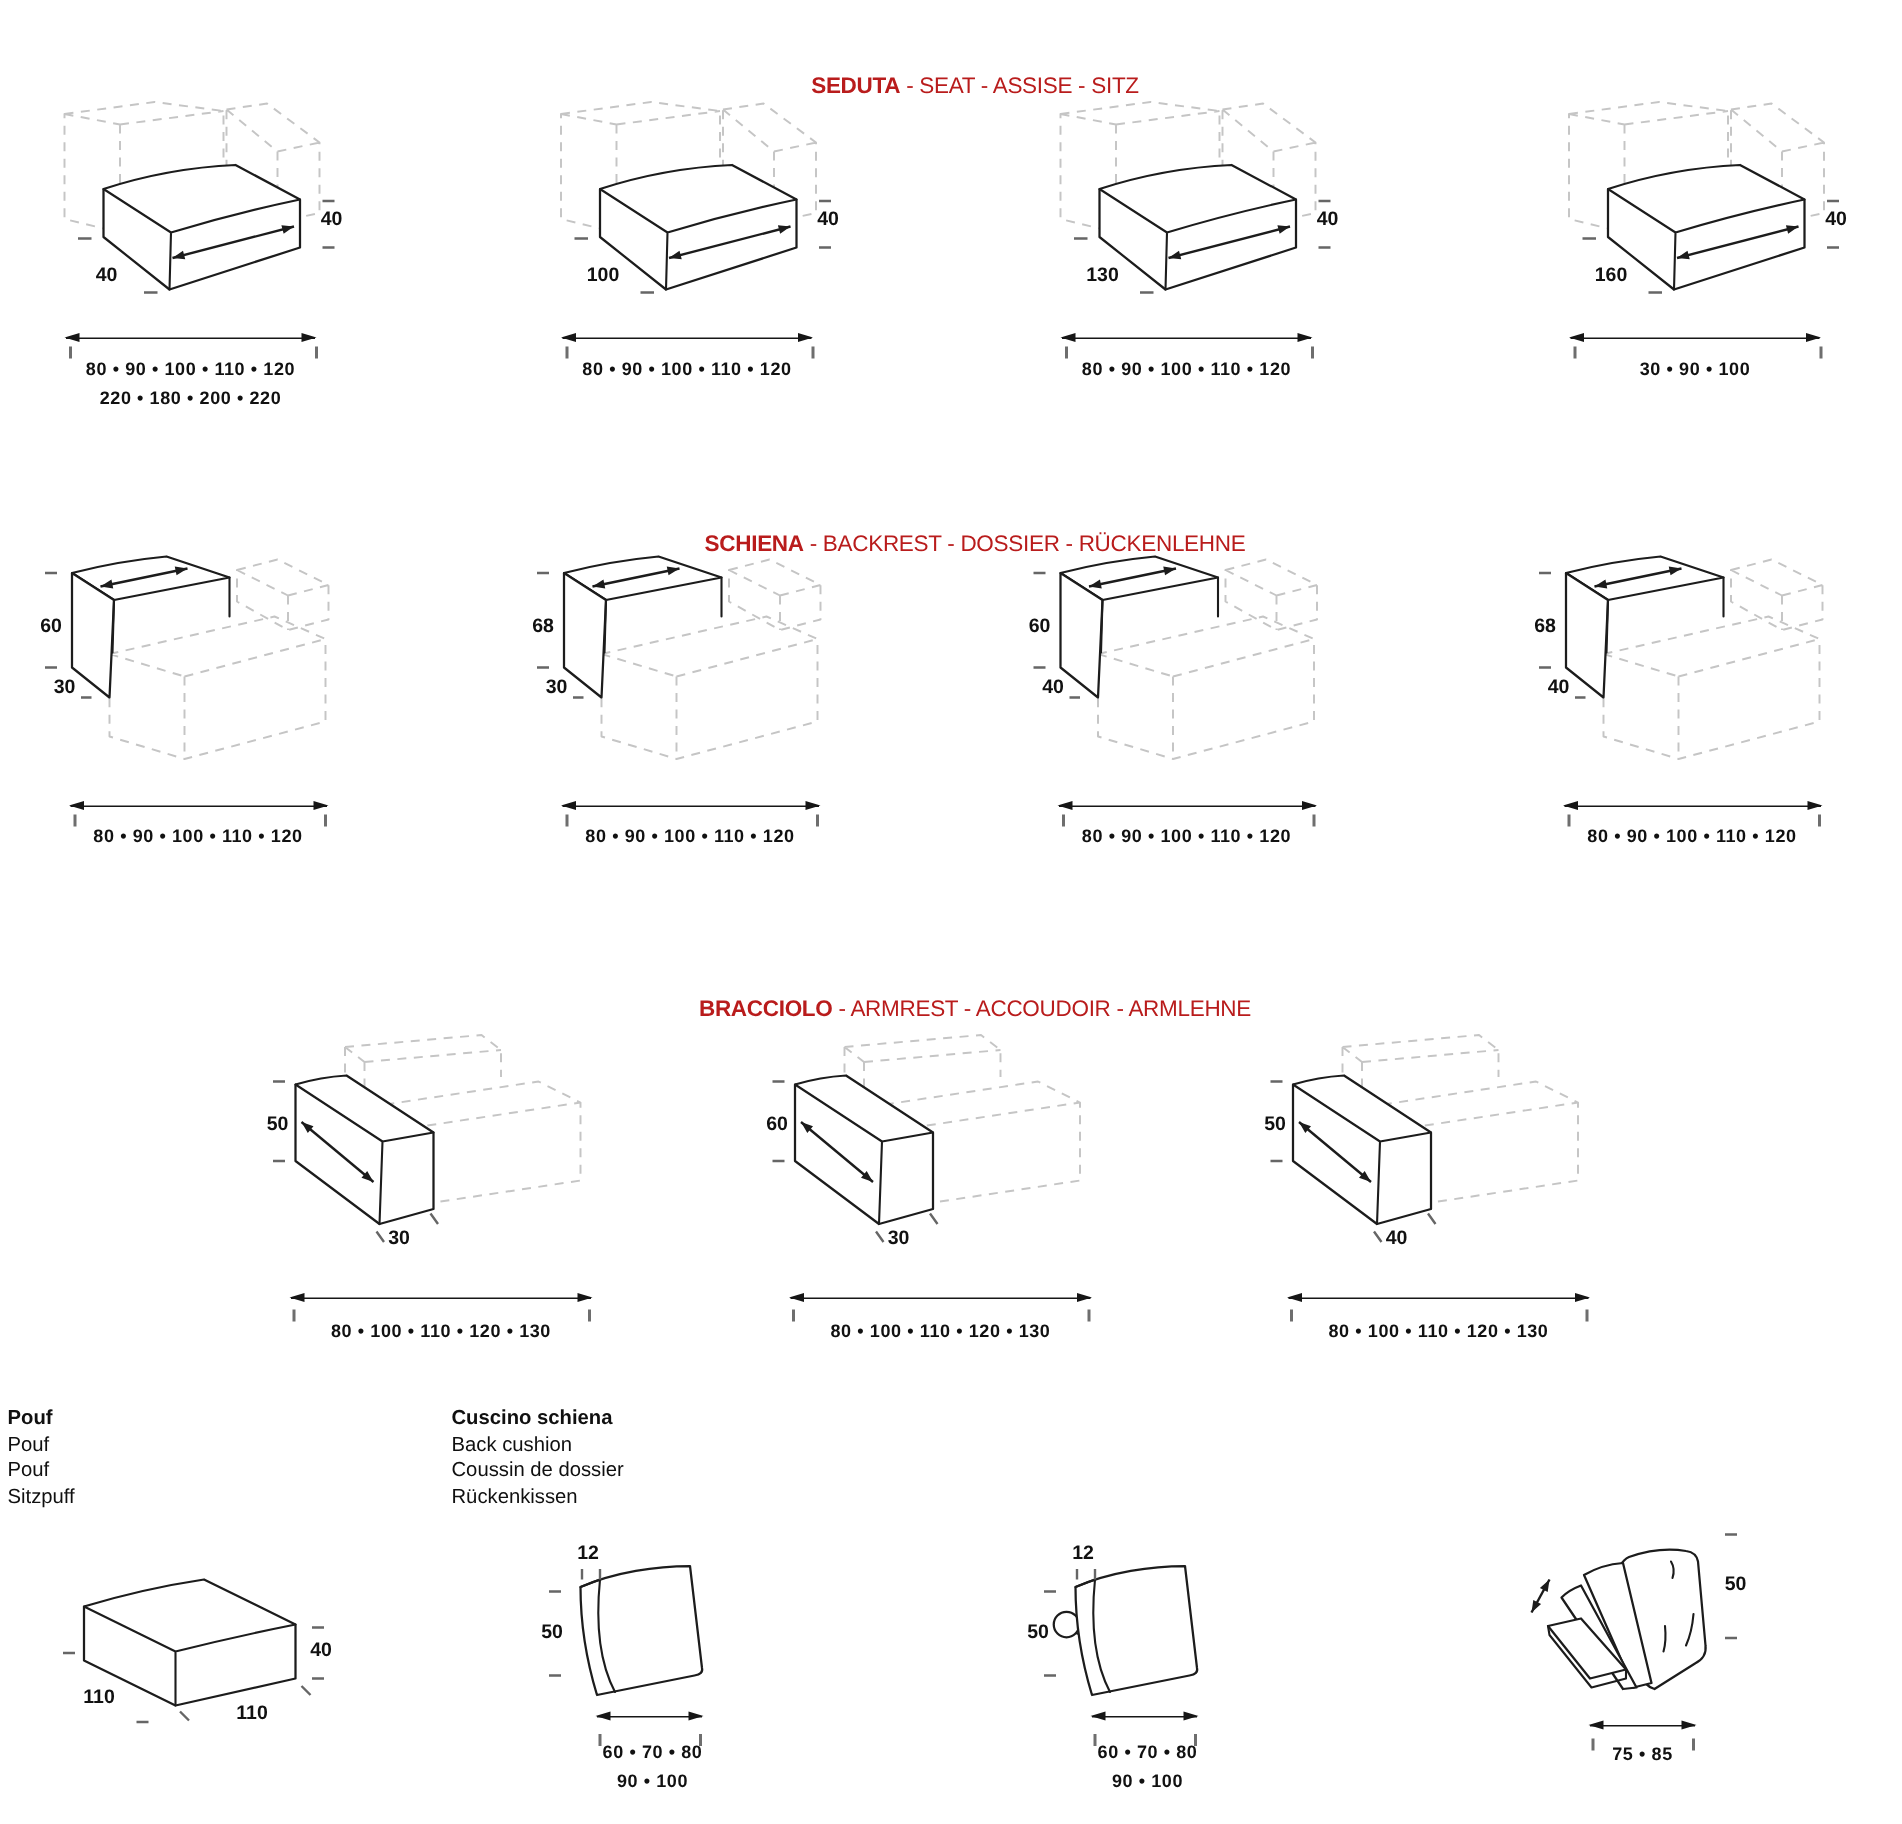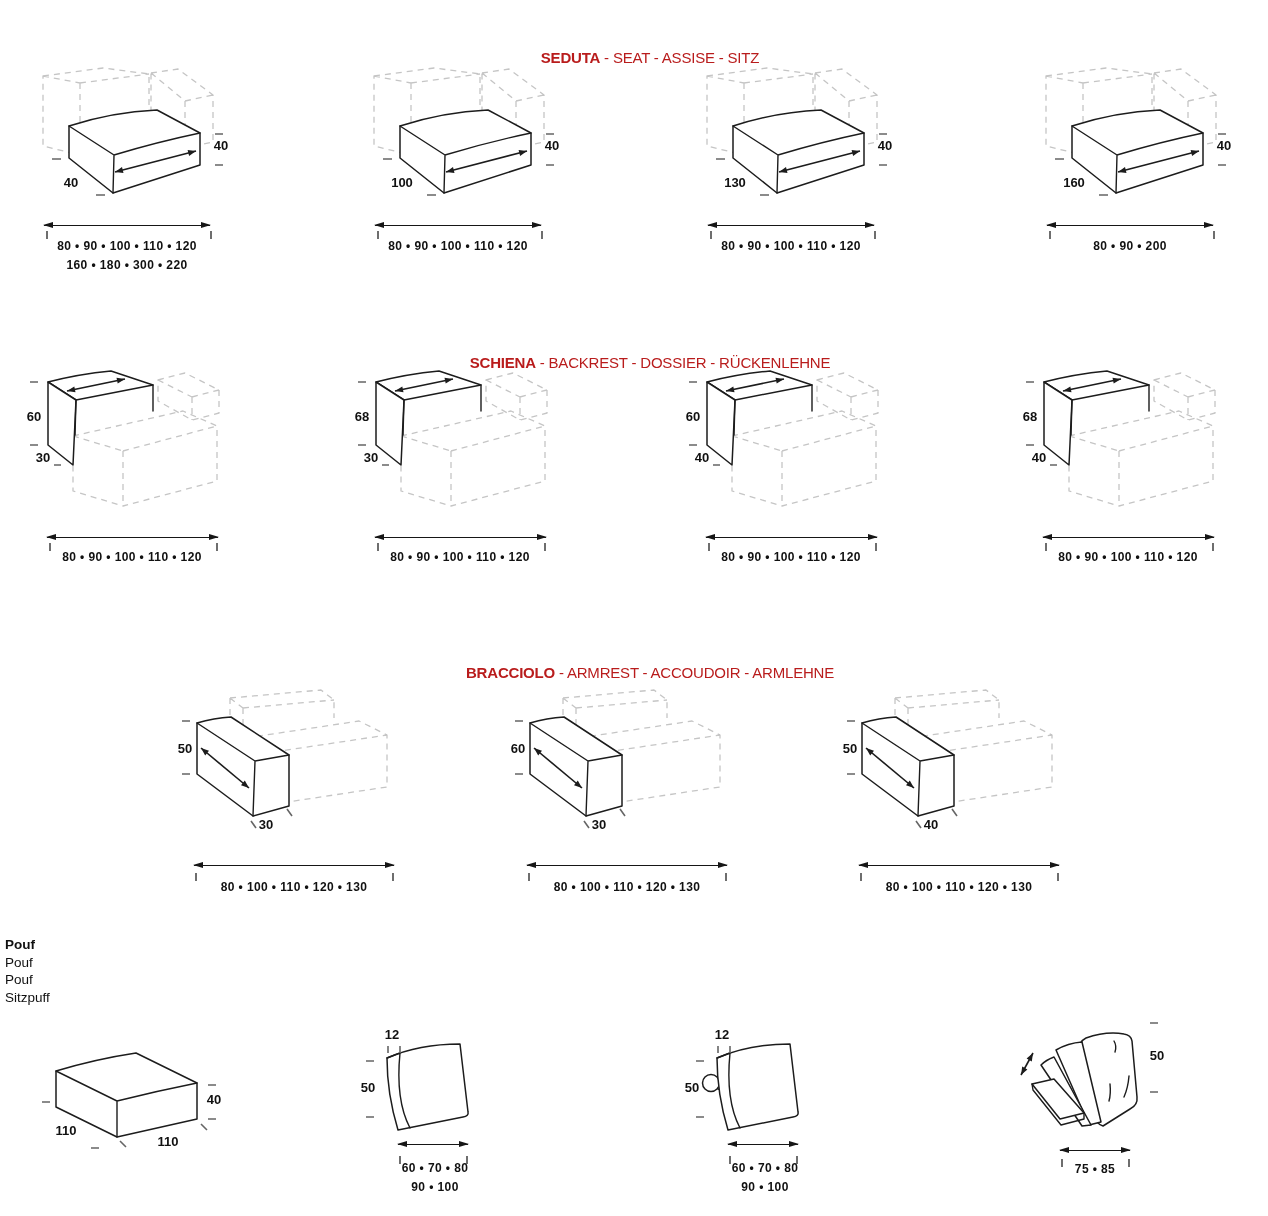--- a/index.html
+++ b/index.html
@@ -102,21 +102,21 @@
     <svg class="draw" width="240" height="165" viewBox="0 0 240 165">
         <use href="#g-seat" xlink:href="#g-seat"></use>
       </svg>
     <div class="dim" style="left:64px;top:121px">40</div>
     <div class="dim" style="left:214px;top:84px">40</div>
     <div class="warrow" style="left:37px;top:170px;width:166px"></div>
     <div class="vtick" style="left:39px;top:176px"></div>
     <div class="vtick" style="left:203px;top:176px"></div>
     <div class="wvals" style="top:182px">
       <div>80 • 90 • 100 • 110 • 120</div>
-      <div>160 • 180 • 300 • 220</div>
+      <div>220 • 180 • 200 • 220</div>
     </div>
   </div>
   <div class="item" style="left:338px;top:55px;height:225px">
     <svg class="draw" width="240" height="165" viewBox="0 0 240 165">
         <use href="#g-seat" xlink:href="#g-seat"></use>
       </svg>
     <div class="dim" style="left:64px;top:121px">100</div>
     <div class="dim" style="left:214px;top:84px">40</div>
     <div class="warrow" style="left:37px;top:170px;width:166px"></div>
     <div class="vtick" style="left:39px;top:176px"></div>
@@ -141,21 +141,21 @@
   <div class="item" style="left:1010px;top:55px;height:225px">
     <svg class="draw" width="240" height="165" viewBox="0 0 240 165">
         <use href="#g-seat" xlink:href="#g-seat"></use>
       </svg>
     <div class="dim" style="left:64px;top:121px">160</div>
     <div class="dim" style="left:214px;top:84px">40</div>
     <div class="warrow" style="left:37px;top:170px;width:166px"></div>
     <div class="vtick" style="left:39px;top:176px"></div>
     <div class="vtick" style="left:203px;top:176px"></div>
     <div class="wvals" style="top:182px">
-      <div>80 • 90 • 200</div>
+      <div>30 • 90 • 100</div>
     </div>
   </div>
 
   <div class="item" style="left:12px;top:368px;height:215px">
     <svg class="draw" width="240" height="165" viewBox="0 0 240 165">
         <use href="#g-back" xlink:href="#g-back"></use>
       </svg>
     <div class="dim" style="left:22px;top:42px">60</div>
     <div class="dim" style="left:31px;top:83px">30</div>
     <div class="warrow" style="left:35px;top:169px;width:171px"></div>
@@ -243,20 +243,26 @@
     <div class="wvals" style="top:193px">
       <div>80 • 100 • 110 • 120 • 130</div>
     </div>
   </div>
 
   <div class="names" style="left:5px;top:936px">
     <div class="n1">Pouf</div>
     <div>Pouf</div>
     <div>Pouf</div>
     <div>Sitzpuff</div>
+  </div>
+  <div class="names" style="left:301px;top:936px">
+    <div class="n1">Cuscino schiena</div>
+    <div>Back cushion</div>
+    <div>Coussin de dossier</div>
+    <div>Rückenkissen</div>
   </div>
 
   <div class="item" style="left:20px;top:1040px;height:120px">
     <svg class="draw" width="240" height="120" viewBox="0 0 240 120">
         <use href="#g-pouf" xlink:href="#g-pouf"></use>
       </svg>
     <div class="dim" style="left:46px;top:84px">110</div>
     <div class="dim" style="left:148px;top:95px">110</div>
     <div class="dim" style="left:194px;top:53px">40</div>
   </div>

